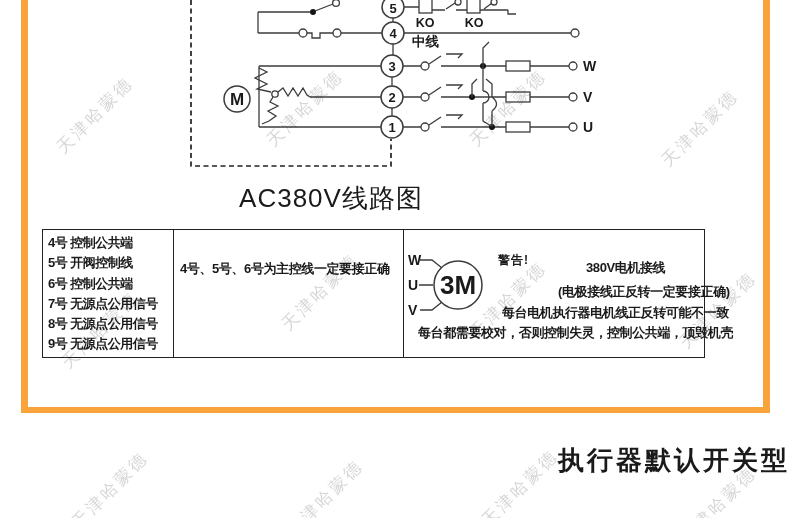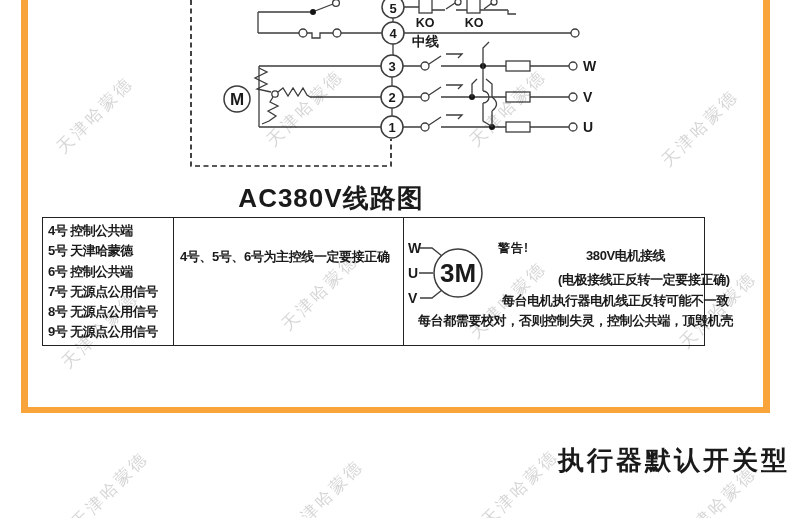--- a/index.html
+++ b/index.html
@@ -29,29 +29,29 @@
   .circuit{position:absolute;left:150px;top:0;z-index:1;}
   .ln{stroke:var(--line);fill:none;stroke-width:1.3px;}
   .lnb{stroke:#222;fill:none;stroke-width:1.7px;stroke-dasharray:5 3.5;}
   .oc{fill:#ffffff;stroke:var(--line);stroke-width:1.3px;}
   .bigc{fill:#ffffff;stroke:var(--line);stroke-width:1.5px;}
   .dot{fill:#151515;stroke:none;}
   .svgtxt{fill:#1a1a1a;font-family:"Liberation Sans","DejaVu Sans",sans-serif;}
   
   .diagram-title{
     position:absolute;left:0;top:181px;width:662px;text-align:center;z-index:2;
-    font-size:26px;font-weight:bold;letter-spacing:1px;
+    font-size:26px;font-weight:normal;letter-spacing:1px;
   }
   .footer-title{
     position:absolute;left:0;top:443px;width:790px;text-align:right;z-index:2;
     font-size:26px;font-weight:bold;letter-spacing:3px;
   }
   
   .wiring-table{
-    position:absolute;left:42px;top:217px;width:663px;height:129px;z-index:2;
+    position:absolute;left:42px;top:229px;width:663px;height:129px;z-index:2;
     border:1.5px solid #222;box-sizing:border-box;display:flex;background:transparent;
   }
   .cell{box-sizing:border-box;position:relative;height:100%;}
   .cell1{width:131px;border-right:1.5px solid #222;padding:3px 0 0 5px;}
   .cell2{width:230px;border-right:1.5px solid #222;}
   .cell3{flex:1;}
   .c1line{font-size:13px;line-height:20.3px;letter-spacing:-0.5px;font-weight:600;white-space:nowrap;}
   .abs{position:absolute;white-space:nowrap;}
   .t14{font-size:13px;letter-spacing:-0.4px;font-weight:700;}
   .warn-big{font-size:12px;font-weight:bold;letter-spacing:1px;}
@@ -146,21 +146,21 @@
 
   <path class="ln" d="M483,66 V48 L489,42 M483,66 V91 M483,91 a6,6 0 0 1 0,12 M483,103 V121 L491,126"></path>
   <path class="ln" d="M472,97 V84 L477,79 M492,127 V111 M492,111 q9,-7 0,-14 M492,97 V84 L486,79"></path>
 </svg>
 
 <div class="diagram-title">AC380V线路图</div>
 
 <div class="wiring-table">
   <div class="cell cell1">
     <div class="c1line">4号 控制公共端</div>
-    <div class="c1line">5号 天津哈蒙德</div>
+    <div class="c1line">5号 开阀控制线</div>
     <div class="c1line">6号 控制公共端</div>
     <div class="c1line">7号 无源点公用信号</div>
     <div class="c1line">8号 无源点公用信号</div>
     <div class="c1line">9号 无源点公用信号</div>
   </div>
   <div class="cell cell2">
     <div class="abs t14" style="left:6px;top:30px">4号、5号、6号为主控线一定要接正确</div>
   </div>
   <div class="cell cell3">
     <svg class="motor3m" width="92" height="66" viewBox="0 0 92 66">

